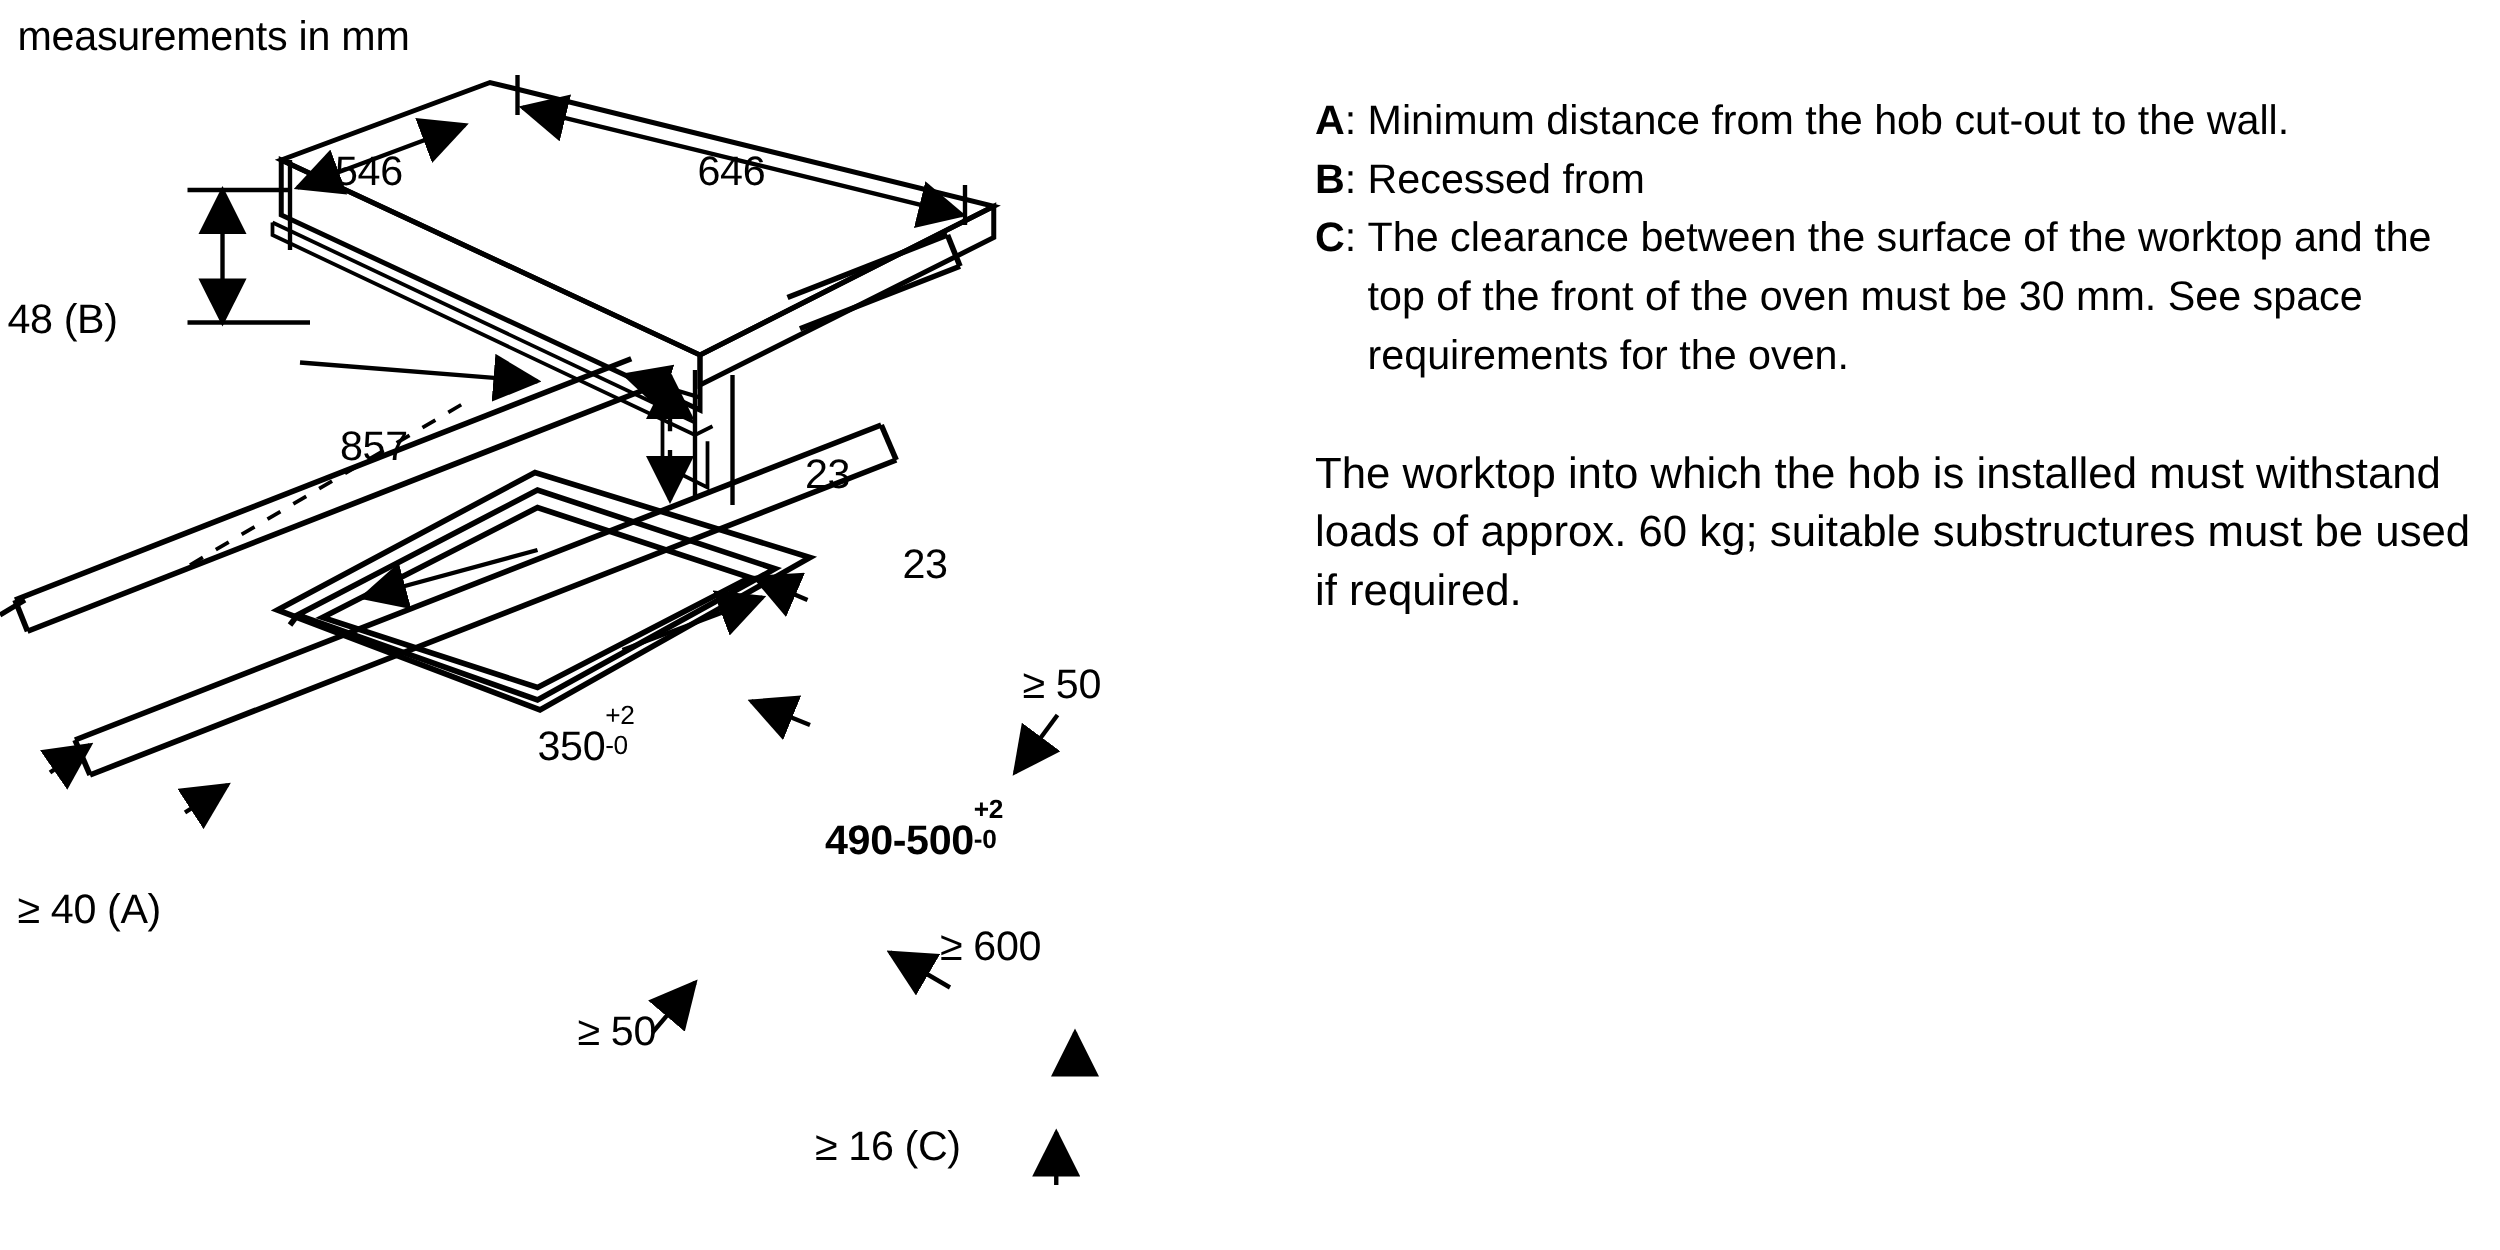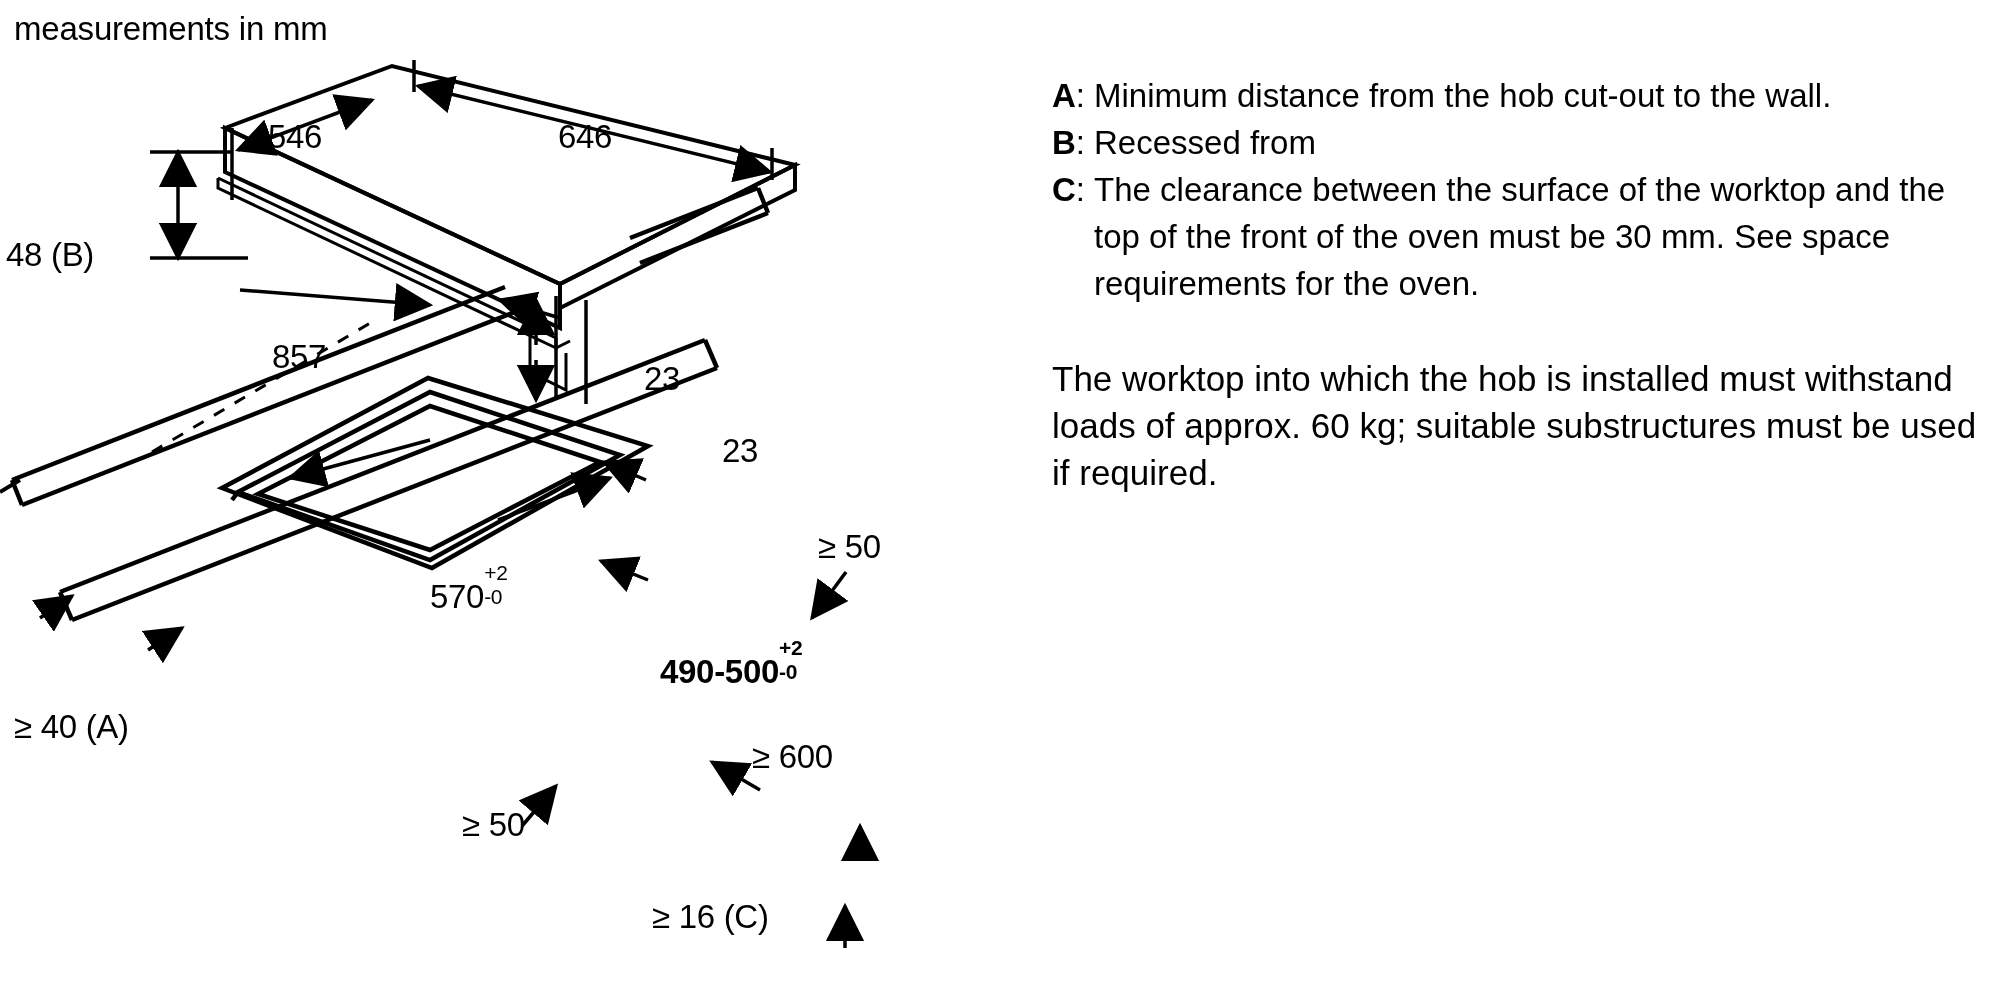--- a/index.html
+++ b/index.html
@@ -252,21 +252,21 @@
 
     <div class="dim" style="left:268px; top:118px;">546</div>
     <div class="dim" style="left:558px; top:118px;">646</div>
     <div class="dim" style="left:6px;  top:212px;margin-top:24px;"><span>48 (B)</span></div>
     <div class="dim" style="left:272px; top:338px;">857</div>
     <div class="dim" style="left:644px; top:360px;">23</div>
     <div class="dim" style="left:722px; top:432px;">23</div>
     <div class="dim" style="left:818px; top:528px;">≥ 50</div>
 
     <div class="dim" style="left:430px; top:575px;">
-      <span>570</span><span class="tolbox"><span class="up">+2</span><span class="dn">-0</span></span>
+      <span>350</span><span class="tolbox"><span class="up">+2</span><span class="dn">-0</span></span>
     </div>
 
     <div class="dim" style="left:14px;  top:672px;margin-top:36px;">≥ 40 (A)</div>
 
     <div class="dim" style="left:660px; top:650px;font-weight:bold;">
       <span>490-500</span><span class="tolbox"><span class="up">+2</span><span class="dn">-0</span></span>
     </div>
 
     <div class="dim" style="left:752px; top:738px;">≥ 600</div>
     <div class="dim" style="left:462px; top:806px;">≥ 50</div>

